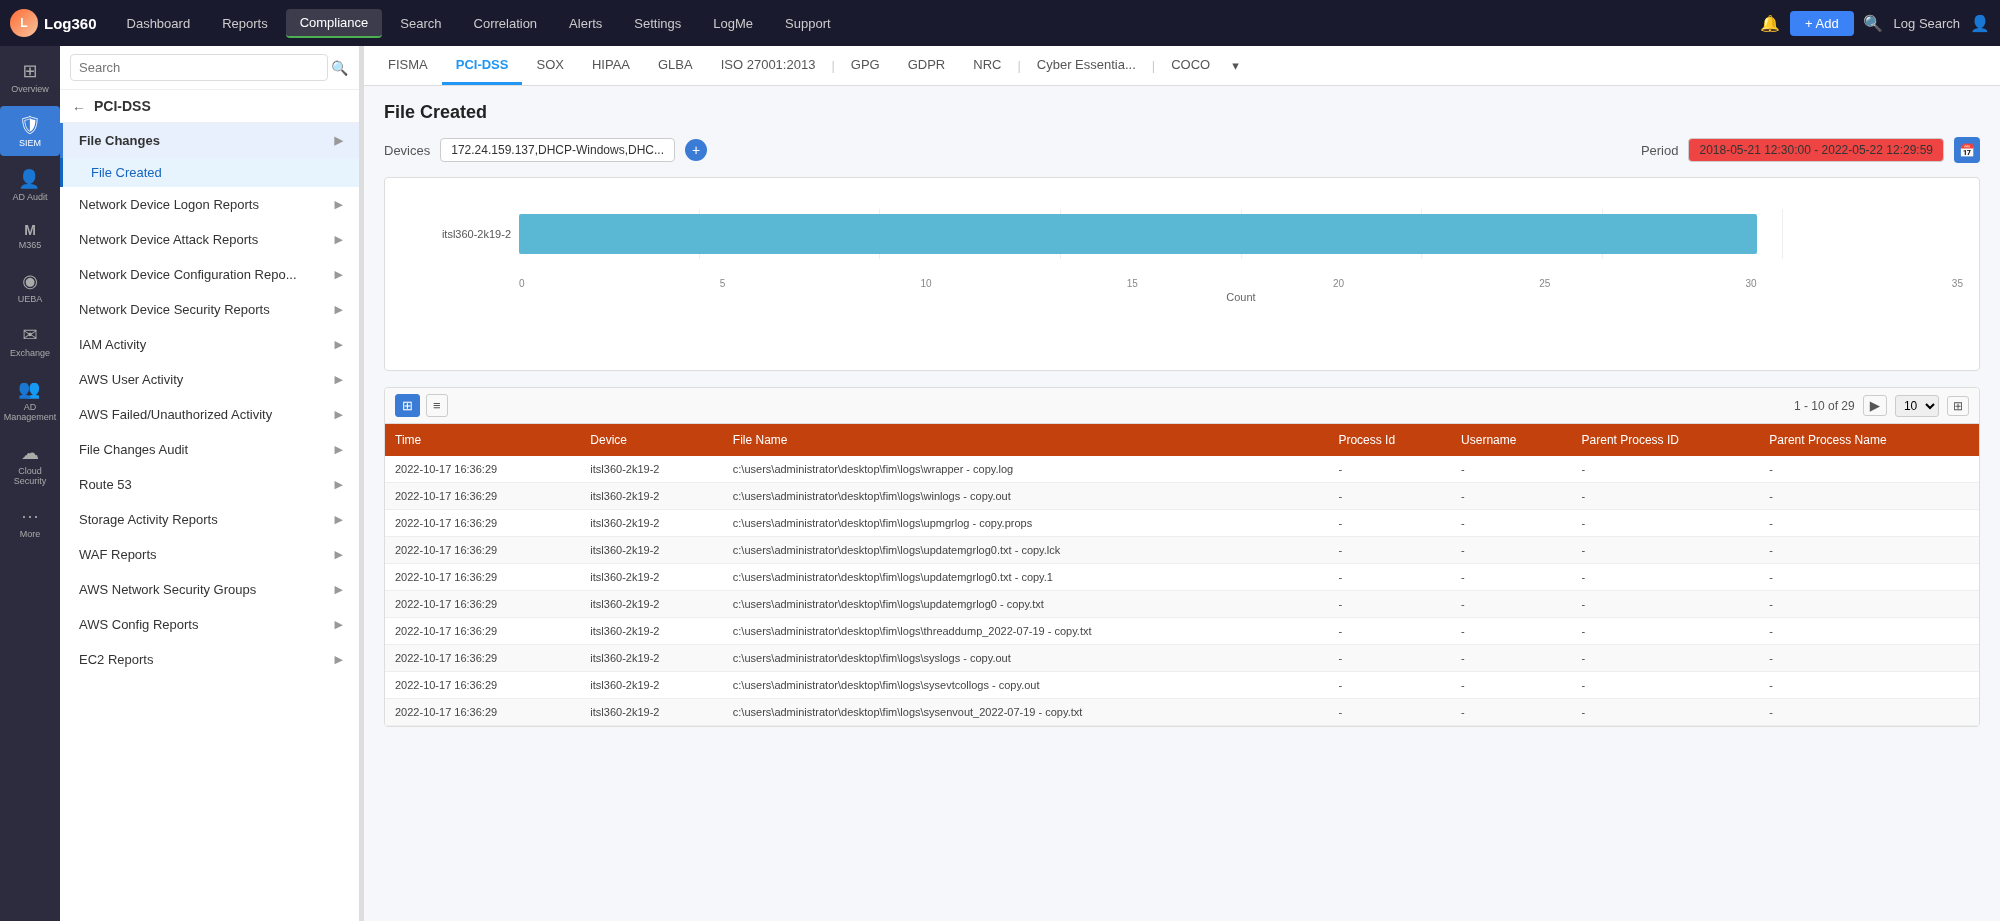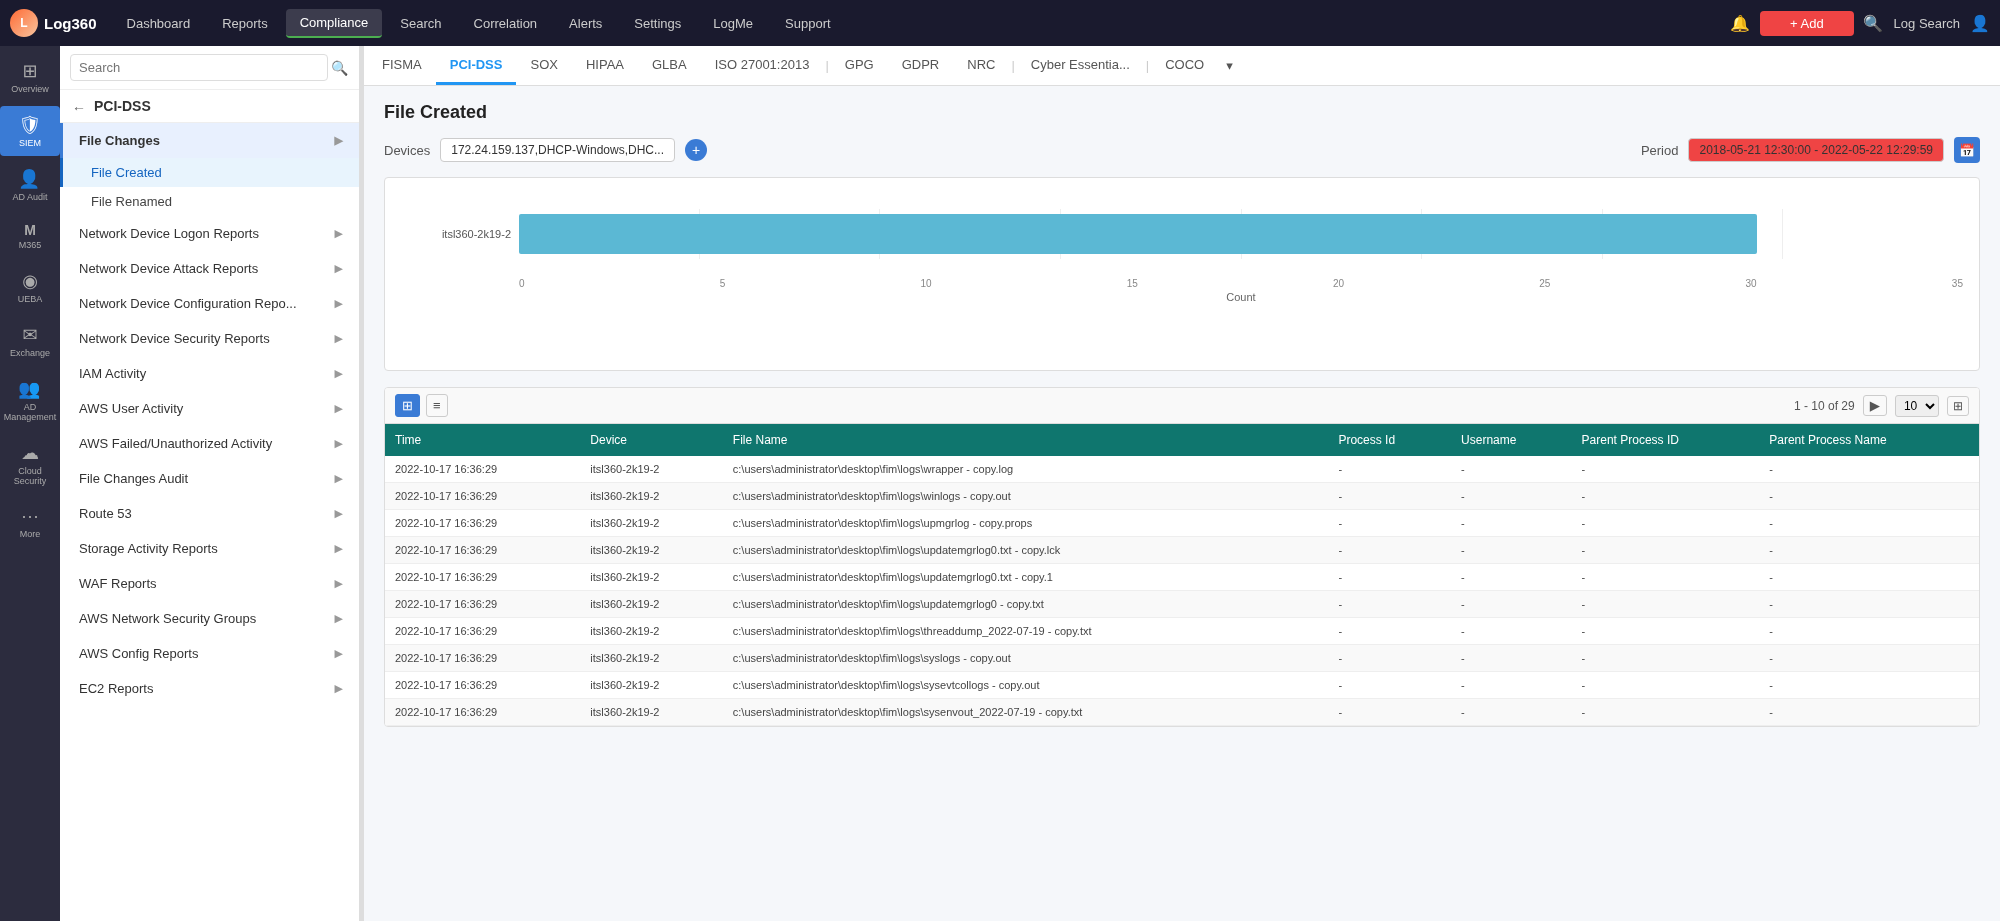--- a/index.html
+++ b/index.html
@@ -39,24 +39,24 @@
       border-radius: 4px;
     }
     .nav-item.active { color: #fff; background: rgba(255,255,255,0.15); border-bottom: 2px solid #4CAF50; }
     .nav-right {
       margin-left: auto;
       display: flex;
       align-items: center;
       gap: 10px;
     }
     .add-btn {
-      background: #ef4444;
+      background: #3b82f6;
       color: #fff;
       border: none;
-      padding: 5px 30px;
+      padding: 5px 15px;
       border-radius: 4px;
       cursor: pointer;
       font-size: 13px;
       display: flex; align-items: center; gap: 4px;
     }
     .icon-bell, .icon-user {
       color: #ccc;
       font-size: 16px;
       cursor: pointer;
     }
@@ -182,21 +182,21 @@
       flex-direction: column;
       overflow: hidden;
     }
 
     
     .compliance-tabs {
       background: #fff;
       border-bottom: 1px solid #ddd;
       display: flex;
       align-items: center;
-      padding: 0 4px;
+      padding: 0 10px;
       height: 40px;
       flex-shrink: 0;
       overflow: hidden;
     }
     .comp-tab {
       padding: 10px 14px;
       cursor: pointer;
       color: #555;
       font-size: 13px;
       border-bottom: 3px solid transparent;
@@ -398,21 +398,21 @@
       cursor: pointer;
       color: #555;
       font-size: 12px;
     }
     .data-table {
       width: 100%;
       border-collapse: collapse;
       font-size: 12px;
     }
     .data-table thead tr {
-      background: #0f766e;
+      background: #c2410c;
       color: #fff;
     }
     .data-table thead th {
       padding: 9px 10px;
       text-align: left;
       font-weight: normal;
       font-size: 12px;
       white-space: nowrap;
     }
     .data-table tbody tr:nth-child(even) { background: #f9f9f9; }
@@ -500,23 +500,20 @@
       <span>PCI-DSS</span>
     </div>
     <div class="sidebar-nav">
 
       <div class="sidebar-section active-section">
         <span>File Changes</span>
         <span class="arrow">▶</span>
       </div>
       <div class="sidebar-subsection active">
         <span>File Created</span>
-      </div>
-      <div class="sidebar-subsection">
-        <span>File Renamed</span>
       </div>
 
       <div class="sidebar-section">
         <span>Network Device Logon Reports</span>
         <span class="arrow">▶</span>
       </div>
       <div class="sidebar-section">
         <span>Network Device Attack Reports</span>
         <span class="arrow">▶</span>
       </div>

